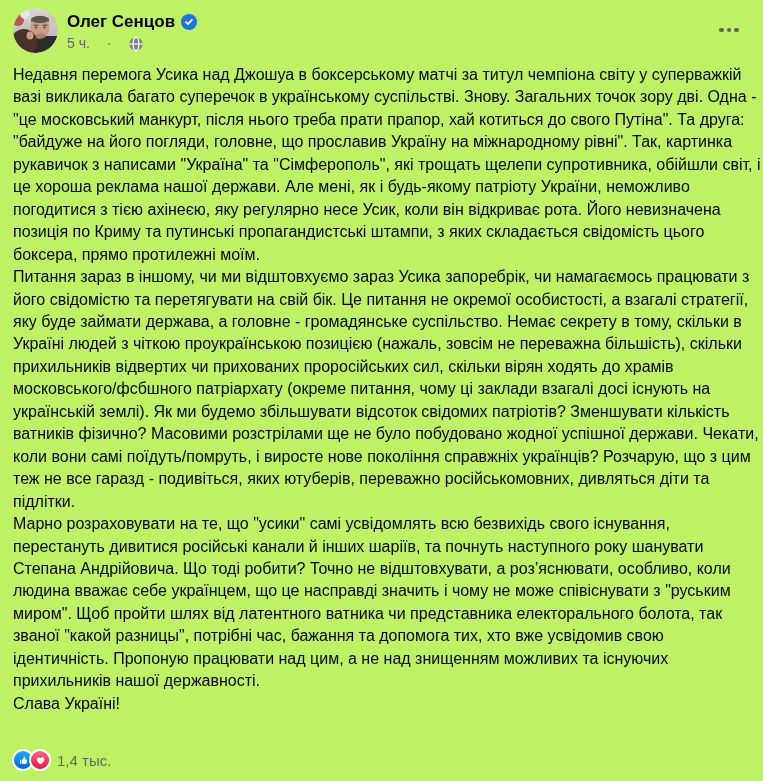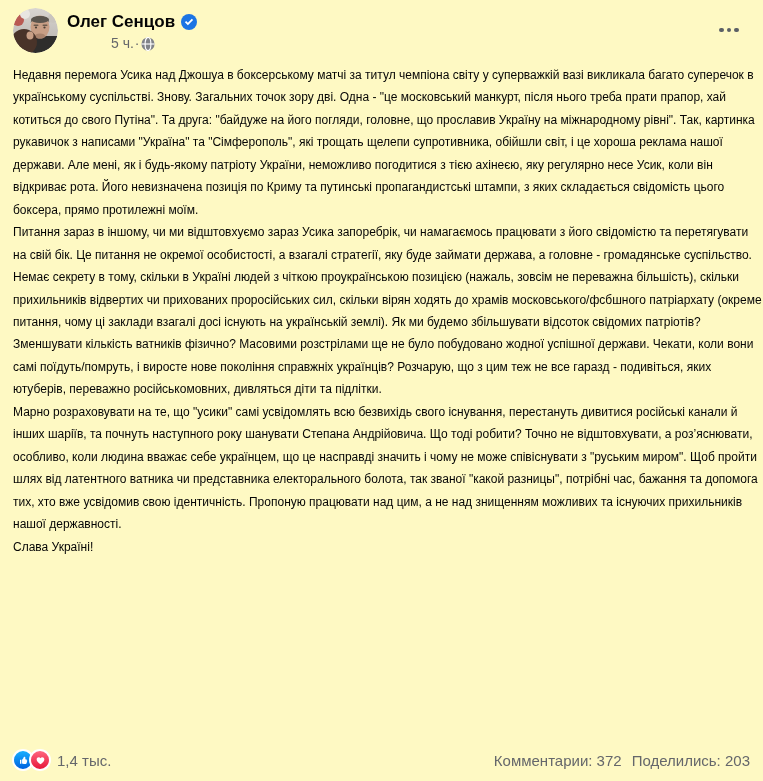--- a/index.html
+++ b/index.html
@@ -9,21 +9,21 @@
     height: 781px;
     overflow: hidden;
     background: #ffffff;
     font-family: "Liberation Sans", "DejaVu Sans", sans-serif;
   }
   .post-card {
     width: 763px;
     height: 781px;
     display: flex;
     flex-direction: column;
-    background: #fef9c3;
+    background: #bef264;
     box-sizing: border-box;
   }
   
   .post-header {
     display: flex;
     align-items: flex-start;
     padding: 8px 14px 0 13px;
     position: relative;
   }
   .avatar {
@@ -54,26 +54,25 @@
     cursor: pointer;
   }
   .verified-badge {
     width: 16px;
     height: 16px;
     display: inline-block;
   }
   .meta-row {
     display: flex;
     align-items: center;
-    gap: 0;
+    gap: 16px;
     margin-top: 3px;
     font-size: 14px;
     color: #65676B;
     line-height: 17px;
-    margin-left: 44px;
   }
   .meta-row .sep { margin: 0 1px; }
   .globe-icon { width: 14px; height: 14px; display: inline-block; margin-top: 1px; }
   .more-button {
     position: absolute;
     right: 16px;
     top: 14px;
     width: 36px;
     height: 32px;
     display: flex;
@@ -88,21 +87,21 @@
   .more-button .dot {
     width: 4.4px;
     height: 4.4px;
     border-radius: 50%;
     background: #5b6066;
   }
   
   .post-text {
     margin-top: 11px;
     padding: 0 0 0 13px;
-    font-size: 12px;
+    font-size: 16px;
     line-height: 22.45px;
     color: #050505;
     white-space: pre-line;
     overflow: hidden;
     flex: 1 1 auto;
   }
   
   .post-footer {
     flex: 0 0 auto;
     display: flex;
@@ -227,19 +226,15 @@
           <path fill="#ffffff" d="M12.9 6.2h-2.6c.3-.6.5-1.35.5-1.95C10.8 3.1 10 2.4 9.1 2.4c-.4 0-.75.3-.85.65l-.2.9c-.1.5-.4 1.05-.8 1.45L5.9 6.9v5.6l.9.3c.45.15.95.2 1.4.2h3.1c.6 0 1.05-.4 1.05-1v-.1c.3-.2.5-.55.5-.9 0-.15 0-.3-.05-.4.3-.2.45-.5.45-.85 0-.2-.05-.4-.15-.6.25-.2.4-.5.4-.85-.05-.65-.55-1.1-1.6-1.1zM4.9 7H3.4c-.3 0-.5.2-.5.5v4.9c0 .3.2.5.5.5h1.5V7z"></path>
         </svg>
       </span>
       <span class="reaction-icon reaction-love">
         <svg width="11" height="11" viewBox="0 0 16 16">
           <path fill="#ffffff" d="M8 13.4C5.3 11.7 2.4 9.4 2.4 6.5c0-1.85 1.45-3.2 3.1-3.2 1.05 0 1.95.5 2.5 1.35C8.55 3.8 9.45 3.3 10.5 3.3c1.65 0 3.1 1.35 3.1 3.2 0 2.9-2.9 5.2-5.6 6.9z"></path>
         </svg>
       </span>
       <span class="reactions-count">1,4 тыс.</span>
     </div>
-    <div class="counts-group">
-      <span>Комментарии: 372</span>
-      <span>Поделились: 203</span>
-    </div>
   </div>
 
 </div>
 
 </body></html>

